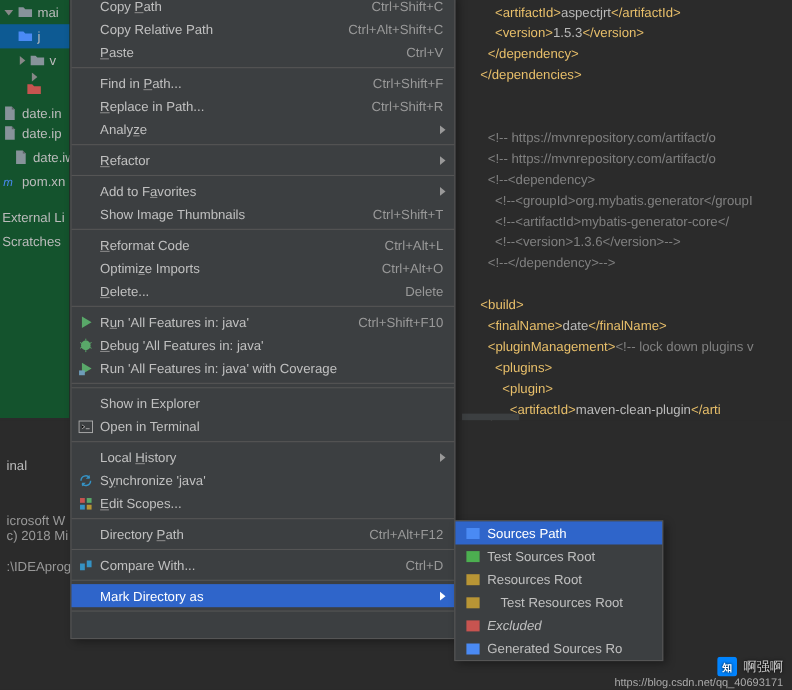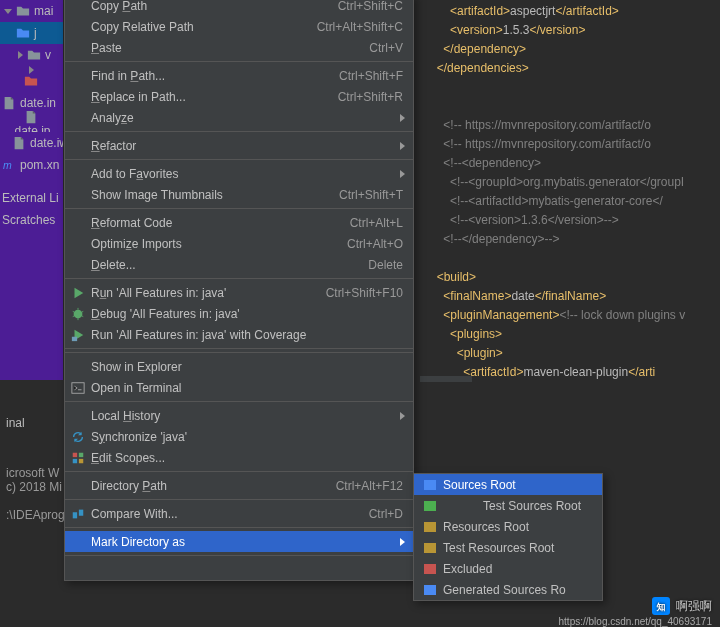--- a/index.html
+++ b/index.html
@@ -1,17 +1,17 @@
 <!DOCTYPE html>
 <html><head>
 <meta charset="utf-8">
 <style>
 *{margin:0;padding:0;box-sizing:border-box;font-family:"Segoe UI",Arial,sans-serif;font-size:12px;-webkit-font-smoothing:antialiased}
 body{background:#2b2b2b;color:#bbb;width:720px;height:627px;overflow:hidden;position:relative}
-.tree{position:absolute;left:0;top:0;width:64px;height:380px;background:#4c1d95;border-right:1px solid #282828}
+.tree{position:absolute;left:0;top:0;width:64px;height:380px;background:#14532d;border-right:1px solid #282828}
 .tree-row{height:22px;display:flex;align-items:center;padding-left:2px;white-space:nowrap;overflow:hidden}
 .tree-row.sel{background:#0d5a93}
 .tree-ico{width:14px;height:14px;margin-right:4px;flex-shrink:0}
 .tw{border-left:4px solid transparent;border-right:4px solid transparent;border-top:5px solid #888;margin:0 4px 0 2px;flex-shrink:0}
 .tw.closed{border-top:4px solid transparent;border-bottom:4px solid transparent;border-left:5px solid #888;border-right:none}
 .terminal{position:absolute;left:0;bottom:0;width:720px;height:245px;background:#2b2b2b;color:#999;padding:6px;white-space:pre;overflow:hidden}
 .term-tab{color:#bbb;margin-bottom:8px}
 .editor{position:absolute;left:420px;top:0;width:300px;height:380px;background:#2b2b2b;font-family:Consolas,monospace;font-size:12.5px;line-height:19px;white-space:pre;overflow:hidden;padding:2px 0 0 10px}
 .t{color:#e8bf6a}.a{color:#bababa}.c{color:#808080}
 .crumb{position:absolute;left:420px;top:376px;height:24px;background:#3c3f41;color:#bbb;padding:4px 8px}
@@ -60,21 +60,21 @@
         </svg></span>
       <span>target</span>
     </div>
     <div class="tree-row" style="padding-left: 2px; align-items: flex-end;">
       <span class="tree-ico"><svg viewBox="0 0 16 16">
           <path fill="#87939a" d="M3 1h7l3 3v11H3z"></path>
           <path fill="#5a6164" d="M10 1v3h3z"></path>
         </svg></span>
       <span>date.in</span>
     </div>
-    <div class="tree-row" style="padding-left: 2px; flex-direction: column;">
+    <div class="tree-row" style="padding-left: 2px;">
       <span class="tree-ico"><svg viewBox="0 0 16 16">
           <path fill="#87939a" d="M3 1h7l3 3v11H3z"></path>
           <path fill="#5a6164" d="M10 1v3h3z"></path>
         </svg></span>
       <span>date.ip</span>
     </div>
     <div class="tree-row" style="padding-left: 12px; text-align: center;">
       <span class="tree-ico"><svg viewBox="0 0 16 16">
           <path fill="#87939a" d="M3 1h7l3 3v11H3z"></path>
           <path fill="#5a6164" d="M10 1v3h3z"></path>
@@ -232,35 +232,35 @@
     <div class="mi hov">
       <span>Mark Directory as</span>
       <span class="arrow"></span>
     </div>
     <div class="sep"></div>
     <div class="mi"></div>
   </div>
 <div class="submenu" id="submenu">
     <div class="mi hov" style="padding-left: 10px;">
       <span class="sq" style="background: rgb(74, 138, 244);"></span>
-      <span>Sources Root</span>
-    </div>
-    <div class="mi" style="padding-left: 10px; gap: 40px;">
+      <span>Sources Path</span>
+    </div>
+    <div class="mi" style="padding-left: 10px;">
       <span class="sq" style="background: rgb(76, 175, 80);"></span>
       <span>Test Sources Root</span>
     </div>
     <div class="mi" style="padding-left: 10px;">
       <span class="sq" style="background: rgb(184, 149, 53);"></span>
       <span>Resources Root</span>
     </div>
-    <div class="mi" style="padding-left: 10px;">
+    <div class="mi" style="padding-left: 10px; gap: 12px;">
       <span class="sq" style="background: rgb(184, 149, 53);"></span>
       <span>Test Resources Root</span>
     </div>
-    <div class="mi" style="padding-left: 10px;">
+    <div class="mi" style="padding-left: 10px; font-style: italic;">
       <span class="sq" style="background: rgb(199, 84, 80);"></span>
       <span>Excluded</span>
     </div>
     <div class="mi" style="padding-left: 10px;">
       <span class="sq" style="background: rgb(74, 138, 244);"></span>
       <span>Generated Sources Ro</span>
     </div>
   </div>
 
 <div class="wm">

